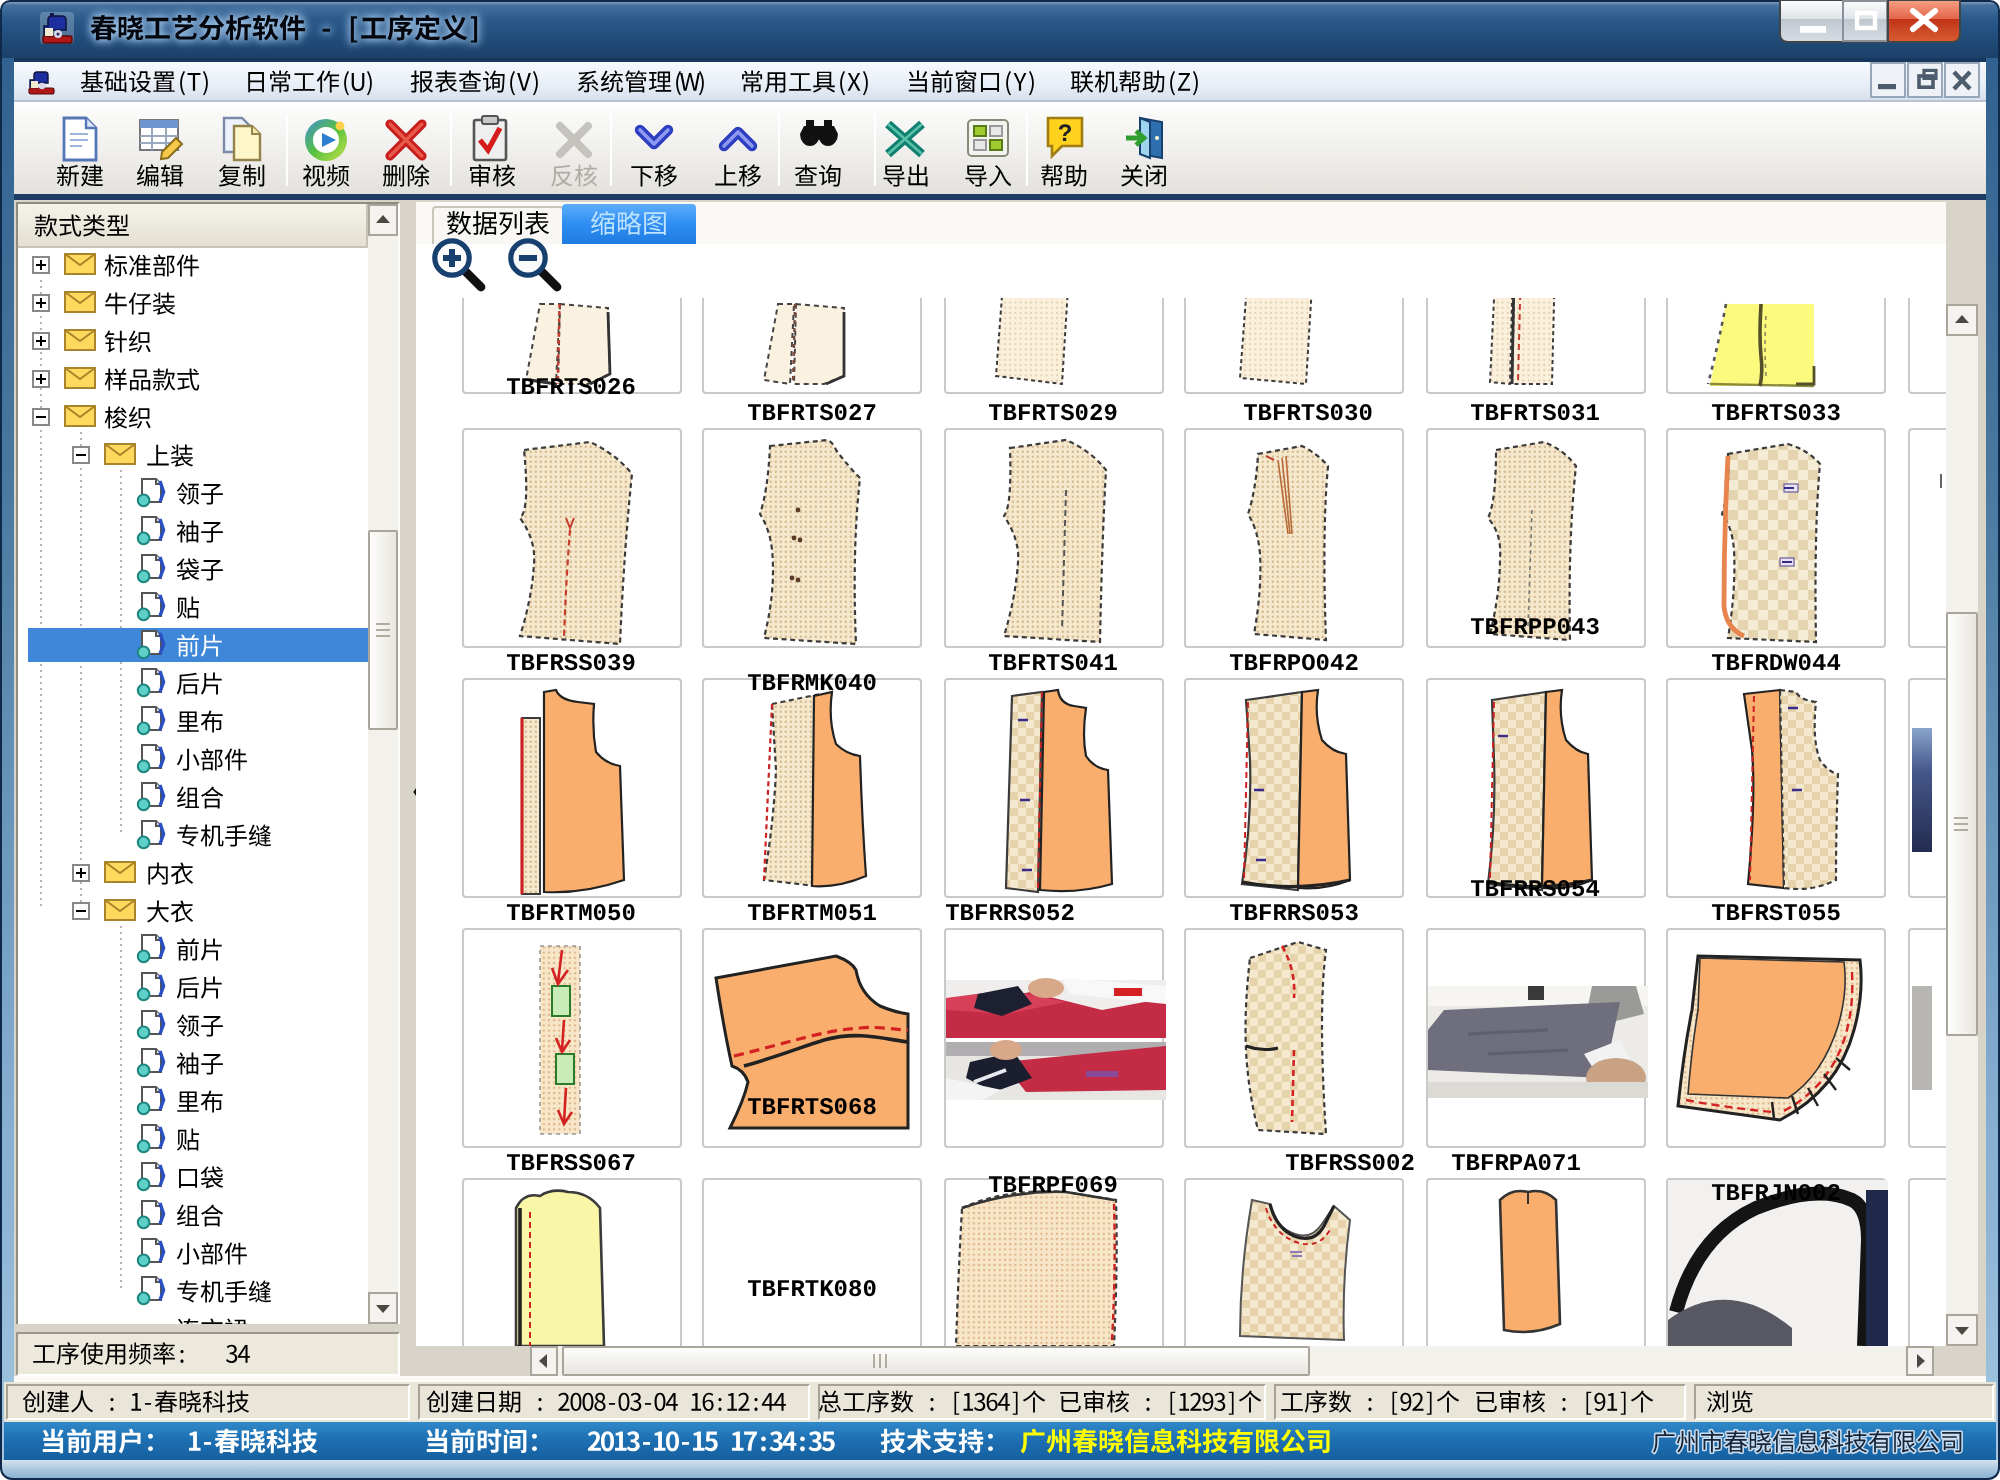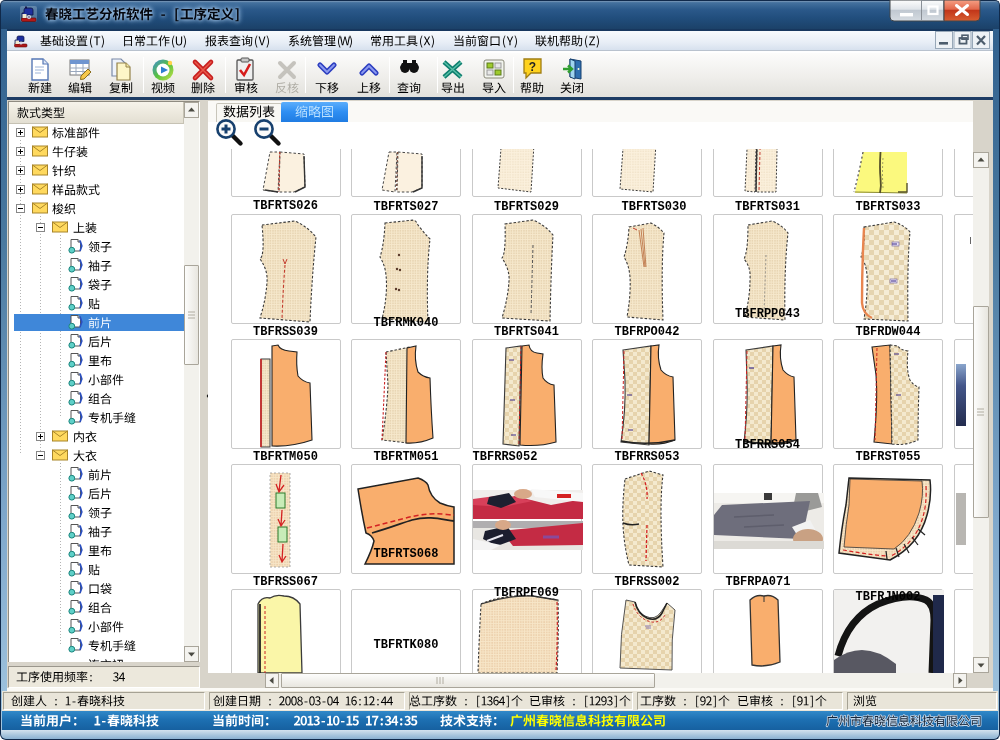--- a/index.html
+++ b/index.html
@@ -884,42 +884,42 @@
     <div class="cell" style="left:625.0px;top:440.0px">
       <svg class="csvg" style="left:0px;top:0px" width="110" height="110">
         <rect x="0" y="0" width="110" height="83" fill="#f2f1ef"></rect>
 <path d="M4,66 Q14,28 44,14 Q74,2 92,10 Q100,14 100,30 L98,83" stroke="#141414" stroke-width="7" fill="none"></path>
 <path d="M0,70 Q30,48 62,74 L62,83 L0,83 Z" fill="#585862"></path>
 <rect x="99" y="5" width="11" height="78" fill="#20294a"></rect>
       </svg>
     </div>
     <div class="cell" style="left:745.5px;top:440.0px"></div>
   </div>
-<div class="clabel" style="left:230.5px;top:199px">TBFRTS026</div>
+<div class="clabel" style="left:230.5px;top:187px">TBFRTS026</div>
 <div class="clabel" style="left:351.0px;top:200.0px">TBFRTS027</div>
 <div class="clabel" style="left:471.5px;top:200.0px">TBFRTS029</div>
 <div class="clabel" style="left:599px;top:200.0px">TBFRTS030</div>
 <div class="clabel" style="left:712.5px;top:200.0px">TBFRTS031</div>
 <div class="clabel" style="left:833.0px;top:200.0px">TBFRTS033</div>
 <div class="clabel" style="left:230.5px;top:325.0px">TBFRSS039</div>
-<div class="clabel" style="left:351.0px;top:316px">TBFRMK040</div>
+<div class="clabel" style="left:351.0px;top:335px">TBFRMK040</div>
 <div class="clabel" style="left:471.5px;top:325.0px">TBFRTS041</div>
 <div class="clabel" style="left:592.0px;top:325.0px">TBFRPO042</div>
 <div class="clabel" style="left:712.5px;top:307px">TBFRPP043</div>
 <div class="clabel" style="left:833.0px;top:325.0px">TBFRDW044</div>
 <div class="clabel" style="left:230.5px;top:450.0px">TBFRTM050</div>
 <div class="clabel" style="left:351.0px;top:450.0px">TBFRTM051</div>
 <div class="clabel" style="left:450px;top:450.0px">TBFRRS052</div>
 <div class="clabel" style="left:592.0px;top:450.0px">TBFRRS053</div>
 <div class="clabel" style="left:712.5px;top:438px">TBFRRS054</div>
 <div class="clabel" style="left:833.0px;top:450.0px">TBFRST055</div>
 <div class="clabel" style="left:230.5px;top:575.0px">TBFRSS067</div>
 <div class="clabel" style="left:351.0px;top:547px">TBFRTS068</div>
 <div class="clabel" style="left:471.5px;top:586px">TBFRPF069</div>
-<div class="clabel" style="left:592.0px;top:575.0px">TBFRSS002</div>
+<div class="clabel" style="left:620px;top:575.0px">TBFRSS002</div>
 <div class="clabel" style="left:703px;top:575.0px">TBFRPA071</div>
 <div class="clabel" style="left:833.0px;top:590px">TBFRJN002</div>
 <div class="clabel" style="left:351.0px;top:638.0px">TBFRTK080</div>
 <div class="abs" style="left:973px;top:152px;width:16px;height:521px;background:#f2f1ec"></div>
 <svg class="abs" style="left:973px;top:152px" width="16" height="16">
     <rect x="0.5" y="0.5" width="15" height="15" fill="#f4f3ef" stroke="#a9a59a"></rect>
     <path d="M4,9 L7.5,5 L11,9 Z" fill="#4a4a42" transform="translate(0.5,0.5)"></path>
   </svg>
 <svg class="abs" style="left:973px;top:657px" width="16" height="16">
     <rect x="0.5" y="0.5" width="15" height="15" fill="#f4f3ef" stroke="#a9a59a"></rect>

